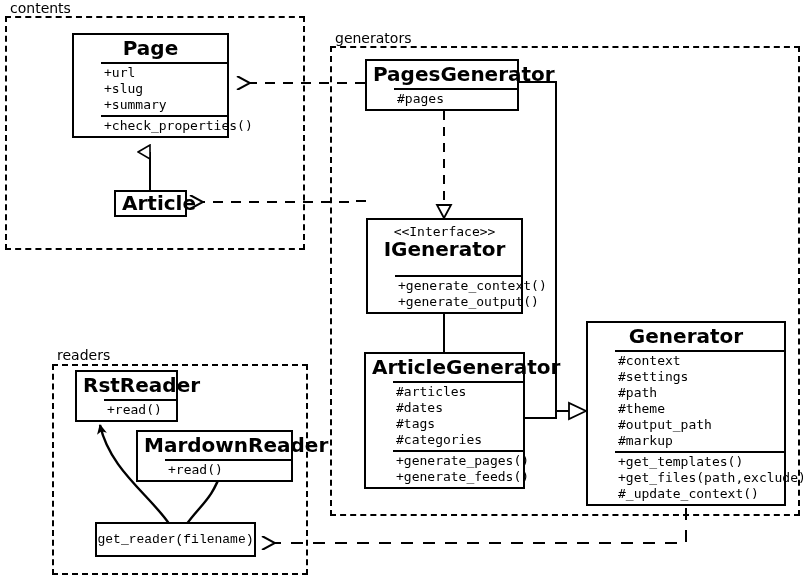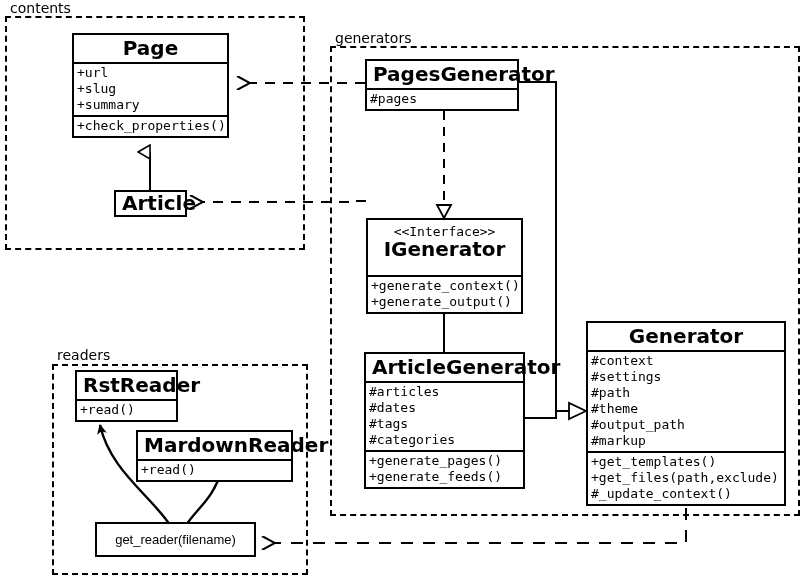--- a/index.html
+++ b/index.html
@@ -59,41 +59,42 @@
     font-weight: normal;
     font-size: 13px;
     text-align: center;
     font-family: "DejaVu Sans Mono", monospace;
     line-height: 16px;
     color: #000;
   }
   .cls-compartment {
     border-top: 2px solid #000;
     padding: 1px 3px 2px 3px;
+    margin-left: 27px;
   }
   .cls-compartment .row {
     font-family: "DejaVu Sans Mono", monospace;
     font-size: 13px;
     line-height: 16px;
     color: #000;
     white-space: nowrap;
   }
   
   .func-node {
     position: absolute;
     border: 2px solid #000;
     background: #ffffff;
     box-sizing: border-box;
     display: flex;
     align-items: center;
     justify-content: center;
     z-index: 5;
   }
   .func-node .row {
-    font-family: Liberation Sans, sans-serif;
+    font-family: Liberation Mono, monospace;
     font-size: 13px;
     color: #000;
     white-space: nowrap;
   }
 </style>
 </head>
 <body>
 
 <div id="diagram">
 

